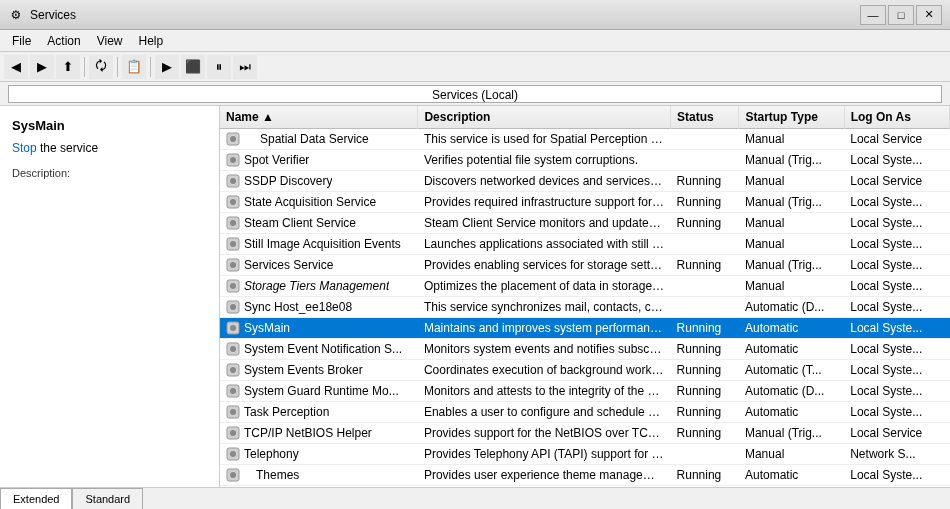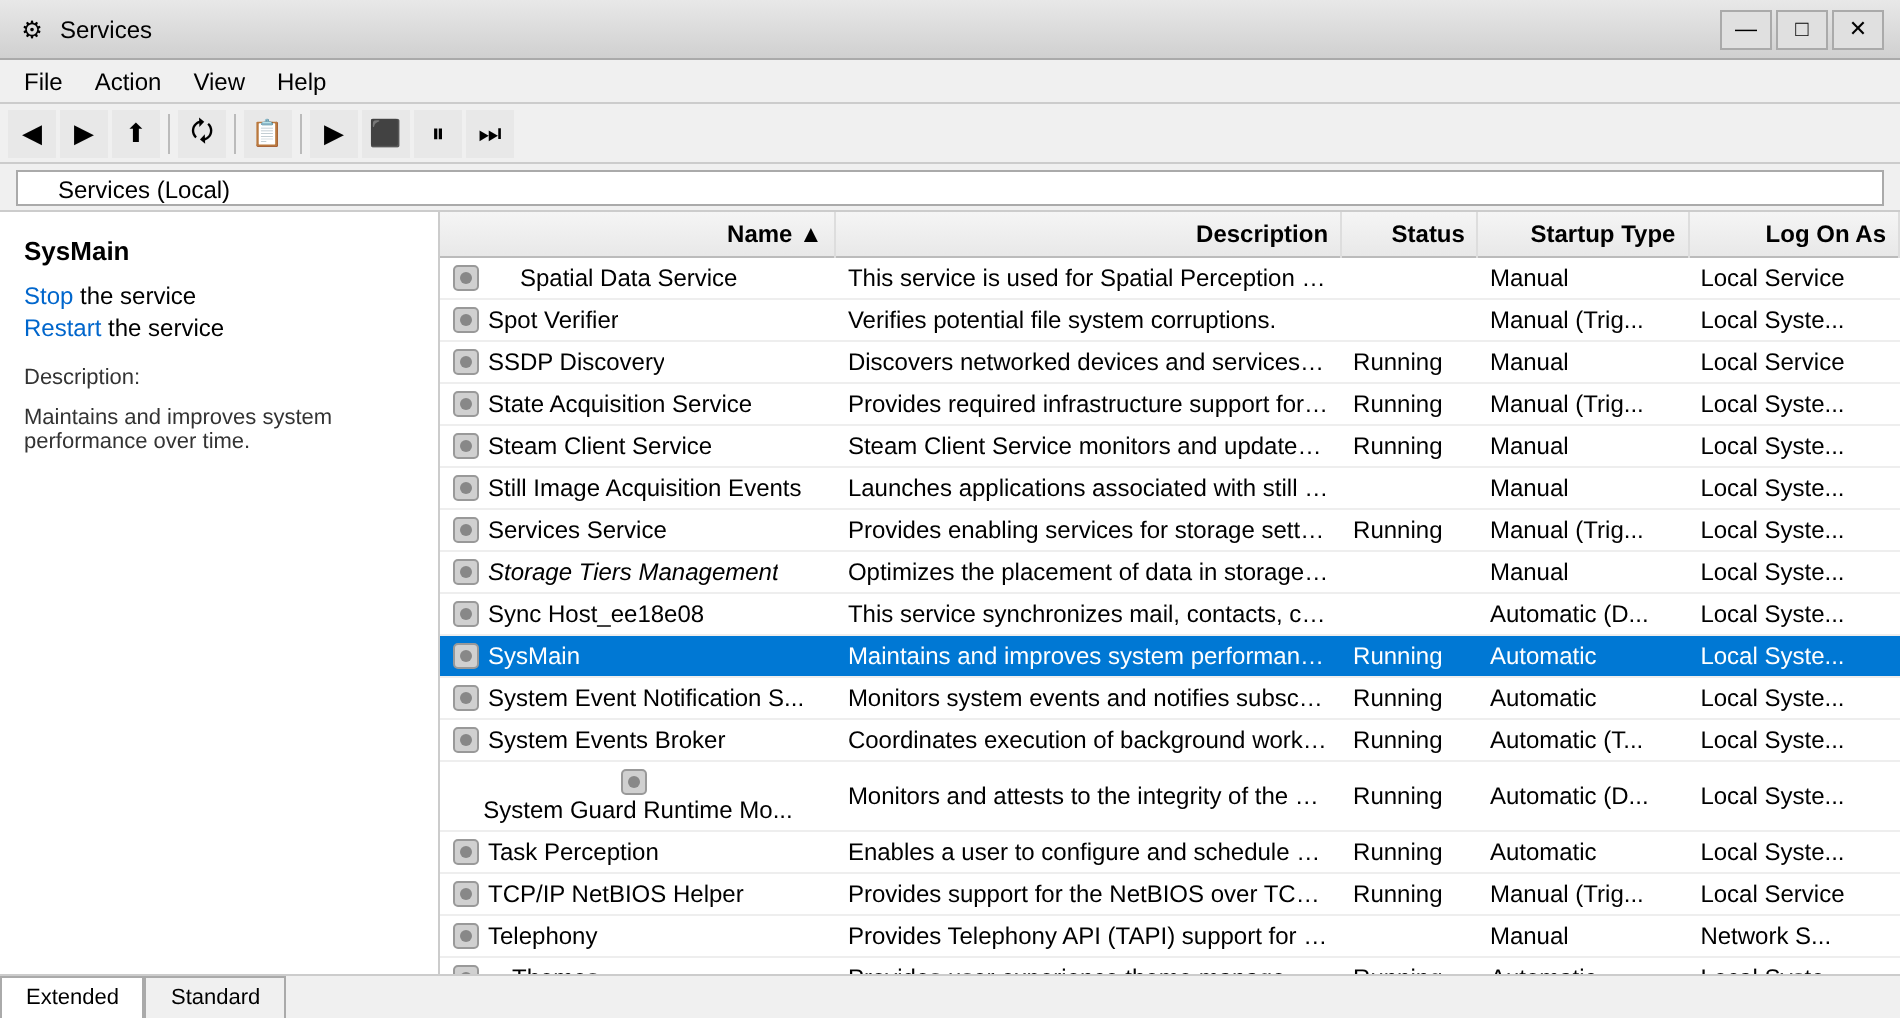--- a/index.html
+++ b/index.html
@@ -49,21 +49,21 @@
 
     .address-bar {
       background: #f0f0f0;
       height: 24px;
       display: flex;
       align-items: center;
       border-bottom: 1px solid #ccc;
       padding: 0 8px;
       font-size: 12px;
     }
-    .address-value { background: white; border: 1px solid #aaa; padding: 1px 20px; flex: 1; height: 18px; line-height: 16px; }
+    .address-value { background: white; border: 1px solid #aaa; padding: 1px 20px; flex: 1; height: 18px; line-height: 16px; text-align: center; }
 
     .main-content {
       display: flex;
       height: calc(509px - 30px - 22px - 30px - 24px - 22px);
     }
 
     .left-panel {
       width: 220px;
       background: white;
       border-right: 1px solid #ccc;
@@ -95,21 +95,21 @@
       width: 100%;
       border-collapse: collapse;
       font-size: 12px;
     }
     thead tr {
       background: linear-gradient(to bottom, #f5f5f5, #e8e8e8);
       border-bottom: 1px solid #bbb;
     }
     thead th {
       padding: 4px 6px;
-      text-align: right;
+      text-align: left;
       font-weight: bold;
       font-size: 12px;
       border-right: 1px solid #ddd;
       cursor: pointer;
       user-select: none;
       white-space: nowrap;
       margin-top: 48px;
     }
     tbody tr { border-bottom: 1px solid #eee; }
     tbody tr.selected { background: #0078d4; color: white; }
@@ -186,27 +186,22 @@
 
 <div class="main-content">
 
   <div class="left-panel">
     <h3>SysMain</h3>
     <div class="action-links">
       <div>
         <a href="#">Stop</a>
         <span> the service</span>
       </div>
-      <div>
-        <a href="#">Restart</a>
-        <span> the service</span>
-      </div>
     </div>
     <p>Description:</p>
-    <p>Maintains and improves system performance over time.</p>
   </div>
 
   <div class="right-panel">
     <div class="table-container">
       <table>
         <thead>
           <tr>
             <th class="col-name">Name ▲</th>
             <th class="col-desc">Description</th>
             <th class="col-status">Status</th>
@@ -365,21 +360,21 @@
                     <circle cx="7" cy="7" r="3" fill="#888"></circle>
                   </svg></span>
                 <span style="overflow: hidden; text-overflow: ellipsis; white-space: nowrap;">System Events Broker</span>
               </td>
               <td style="max-width: 240px; overflow: hidden; text-overflow: ellipsis;">Coordinates execution of background work fo...</td>
               <td>Running</td>
               <td>Automatic (T...</td>
               <td>Local Syste...</td>
             </tr>
             <tr>
-              <td style="display: flex; align-items: center; flex-direction: column;">
+              <td style="display: flex; align-items: center;">
                 <span style="display: inline-block; width: 14px; height: 14px; margin-right: 4px; flex-shrink: 0;"><svg width="14" height="14" viewBox="0 0 14 14">
                     <rect x="1" y="1" width="12" height="12" rx="2" fill="#d0d0d0" stroke="#999" stroke-width="1"></rect>
                     <circle cx="7" cy="7" r="3" fill="#888"></circle>
                   </svg></span>
                 <span style="overflow: hidden; text-overflow: ellipsis; white-space: nowrap;">System Guard Runtime Mo...</span>
               </td>
               <td style="max-width: 240px; overflow: hidden; text-overflow: ellipsis;">Monitors and attests to the integrity of the Wi...</td>
               <td>Running</td>
               <td>Automatic (D...</td>
               <td>Local Syste...</td>

